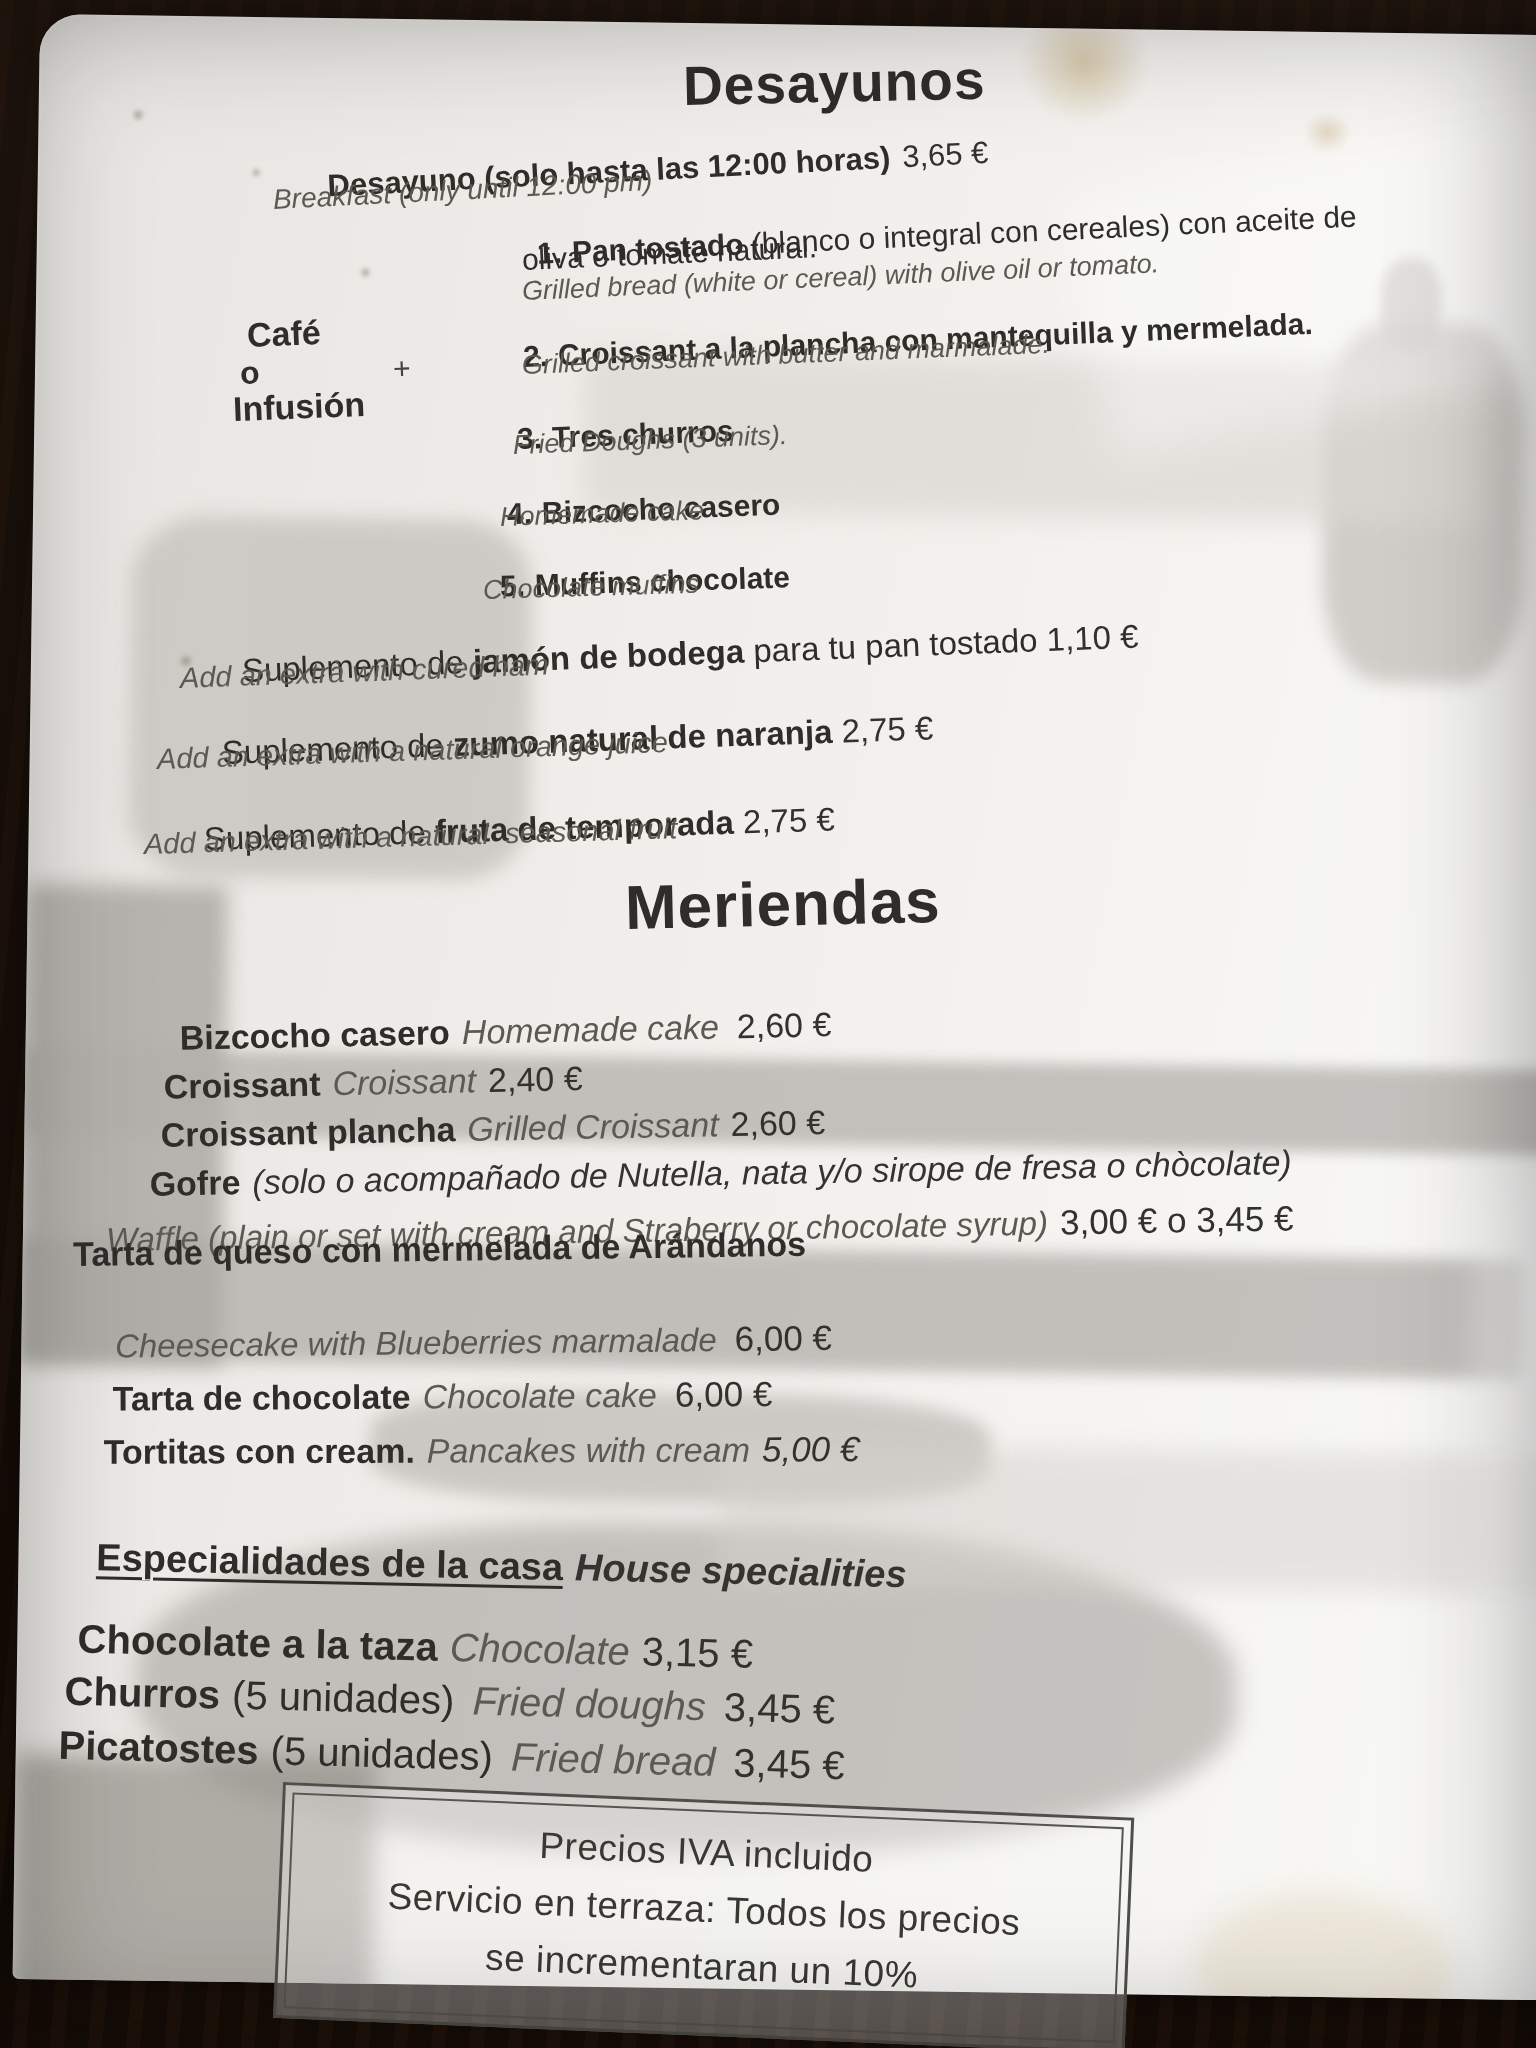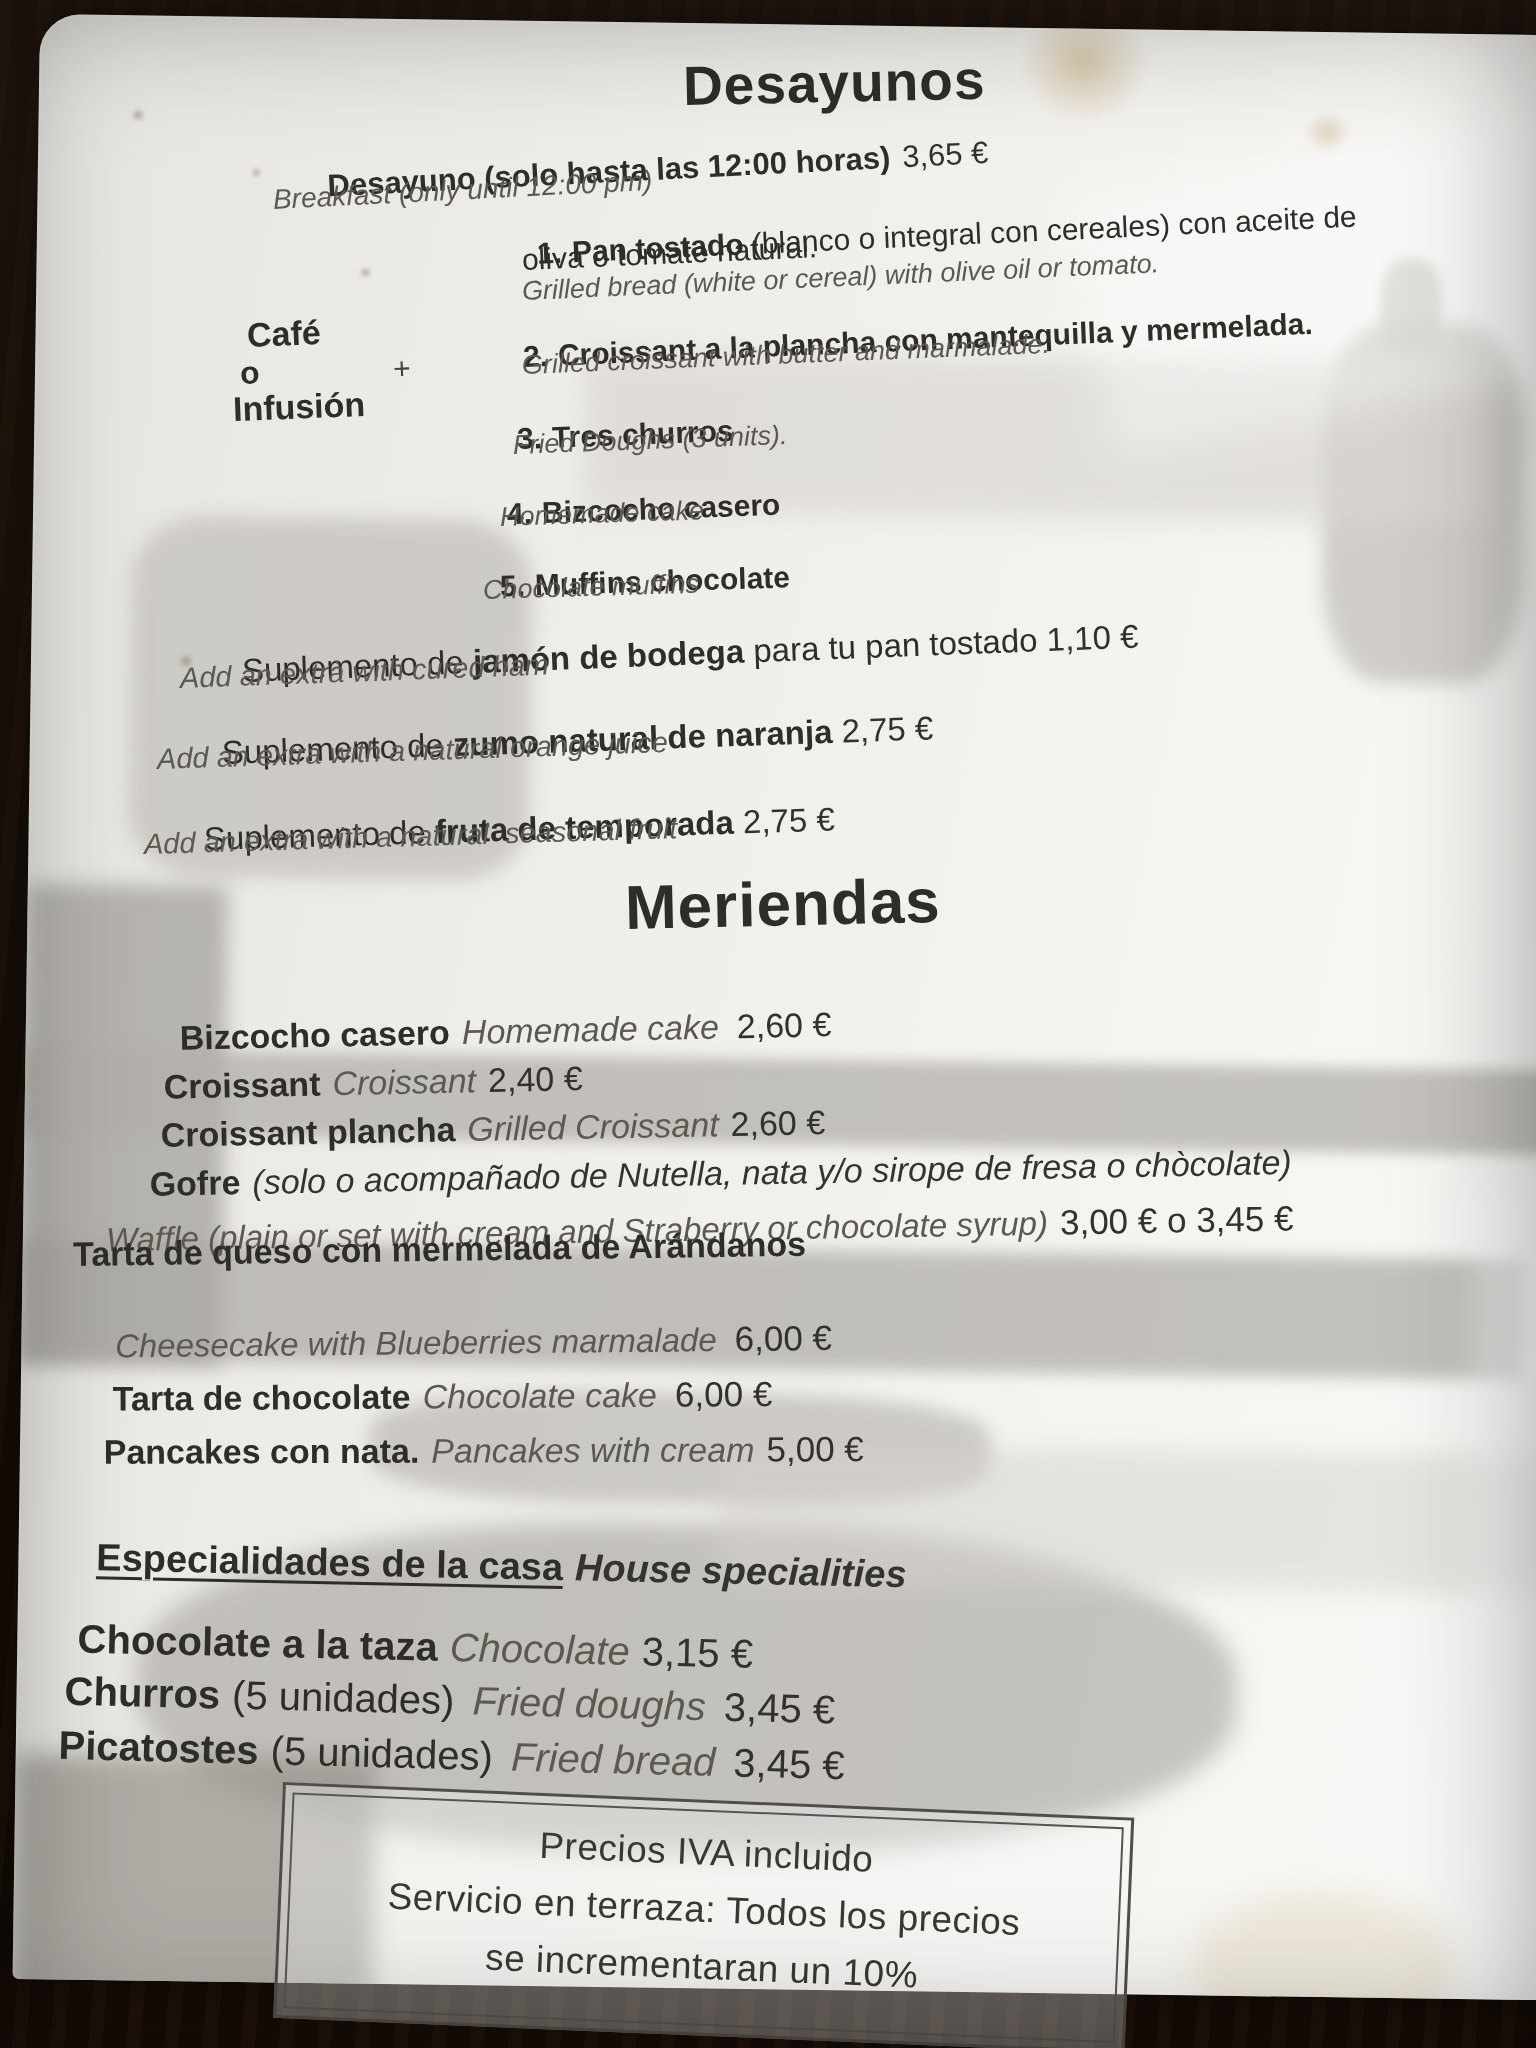--- a/index.html
+++ b/index.html
@@ -135,21 +135,21 @@
       <span class="i">Waffle (plain or set with cream and Straberry or chocolate syrup)</span><span class="price ml1" style="font-size:35px;">3,00 € o 3,45 €</span>
     </div>
     <div class="line b" style="left:73px;top:1235px;font-size:34px;transform:rotate(-0.8deg);">Tarta de queso con mermelada de Arándanos</div>
     <div class="line" style="left:60px;top:1289px;font-size:33px;transform:rotate(-0.6deg);">
       <span class="i">Cheesecake with Blueberries marmalade</span><span class="price ml2" style="font-size:35px;">6,00 €</span>
     </div>
     <div class="line" style="left:56px;top:1341px;font-size:34px;transform:rotate(-0.4deg);">
       <span class="b">Tarta de chocolate</span><span class="i ml1">Chocolate cake</span><span class="price ml2" style="font-size:35px;">6,00 €</span>
     </div>
     <div class="line" style="left:47px;top:1394px;font-size:34px;transform:rotate(-0.2deg);">
-      <span class="b">Pancakes con nata.</span><span class="i ml1">Pancakes with cream</span><span class="price ml1" style="font-size:35px;">5,00 €</span>
+      <span class="b">Tortitas con cream.</span><span class="i ml1">Pancakes with cream</span><span class="price ml1" style="font-size:35px;font-style:italic;">5,00 €</span>
     </div>
 
     <div class="line" style="left:33px;top:1492px;font-size:38px;transform:rotate(1.2deg);">
       <span class="b u">Especialidades de la casa</span><span class="b idark ml1">House specialities</span>
     </div>
 
     <div class="line" style="left:11px;top:1570px;font-size:40px;transform:rotate(1.3deg);">
       <span class="b">Chocolate a la taza</span><span></span><span class="i ml1">Chocolate</span><span class="price ml1">3,15 €</span>
     </div>
     <div class="line" style="left:-2px;top:1622px;font-size:40px;transform:rotate(1.4deg);">

